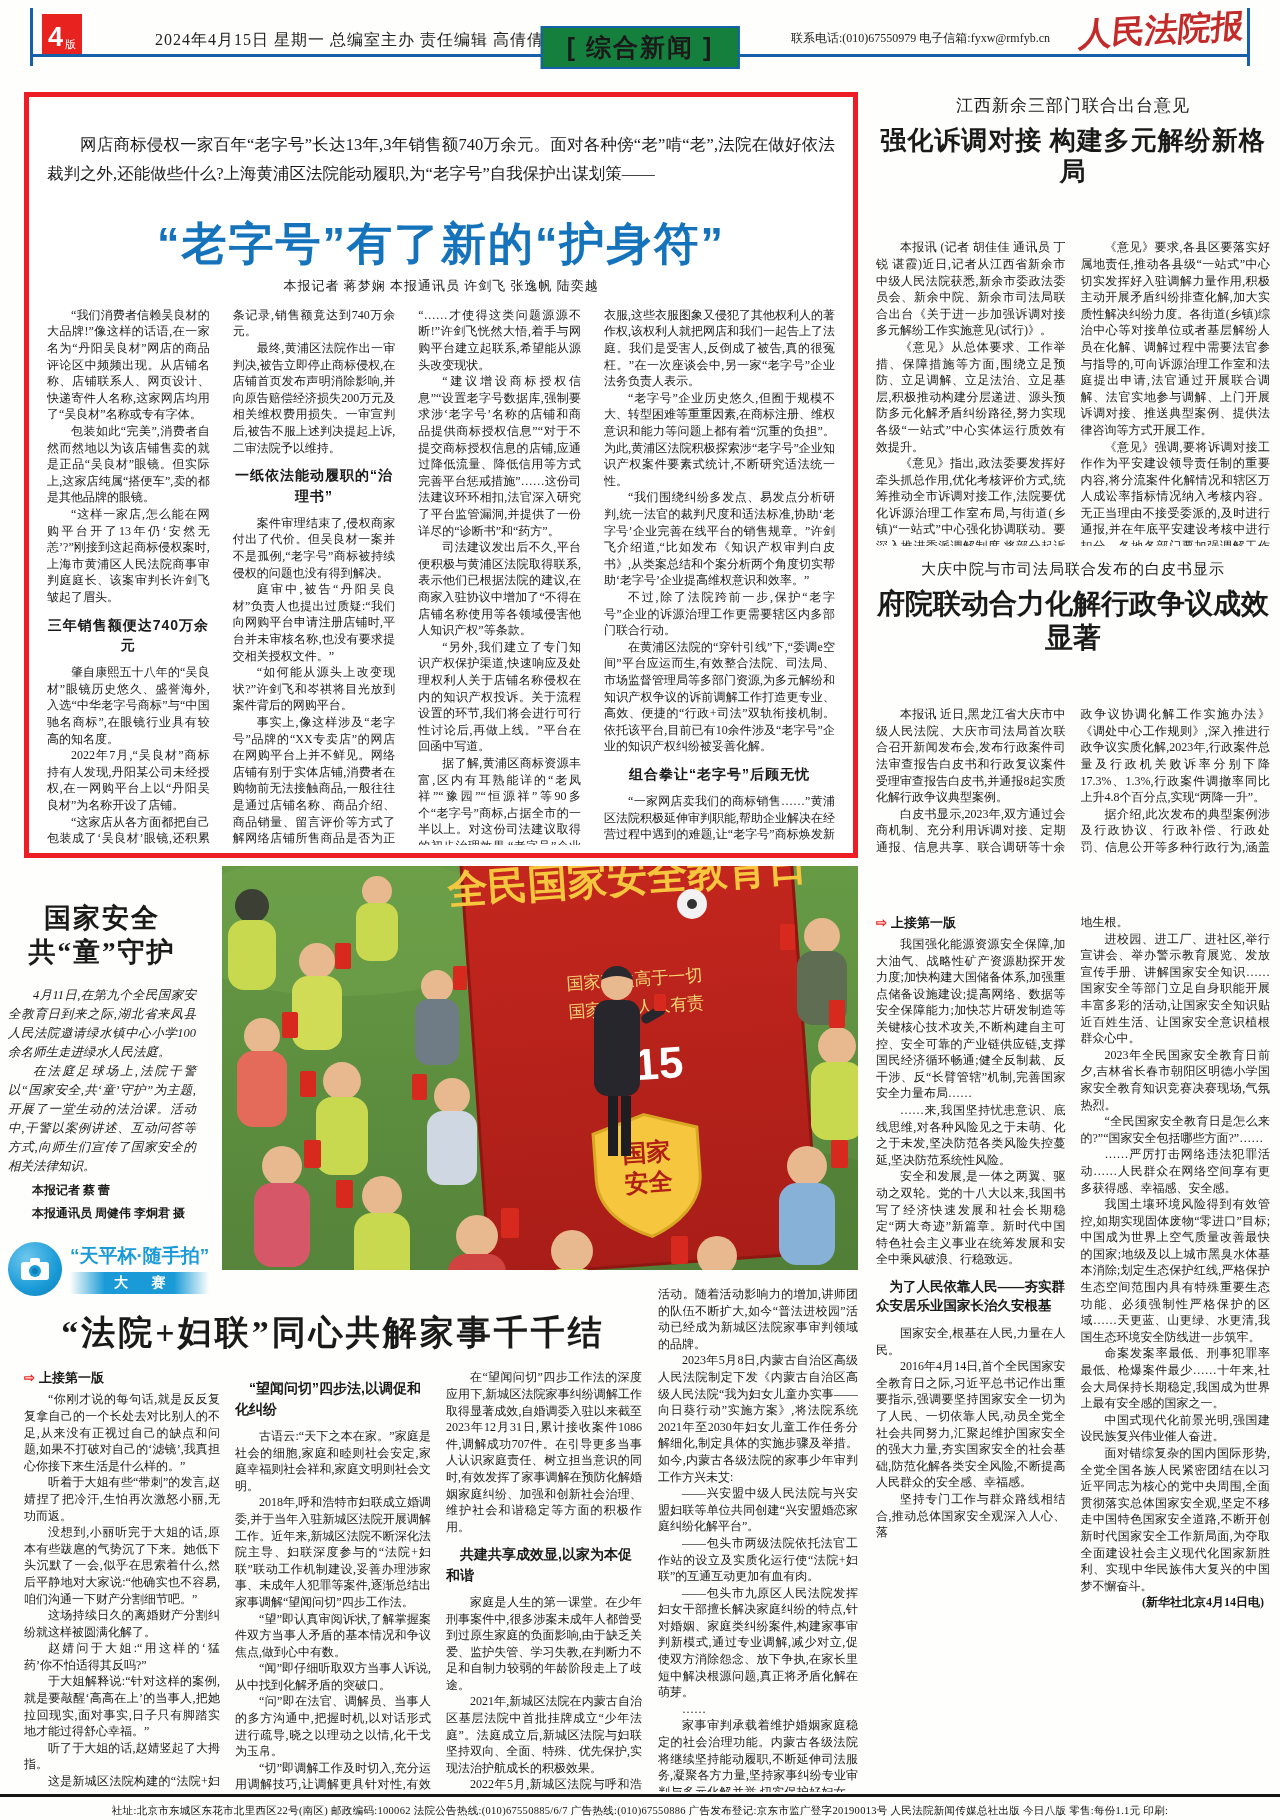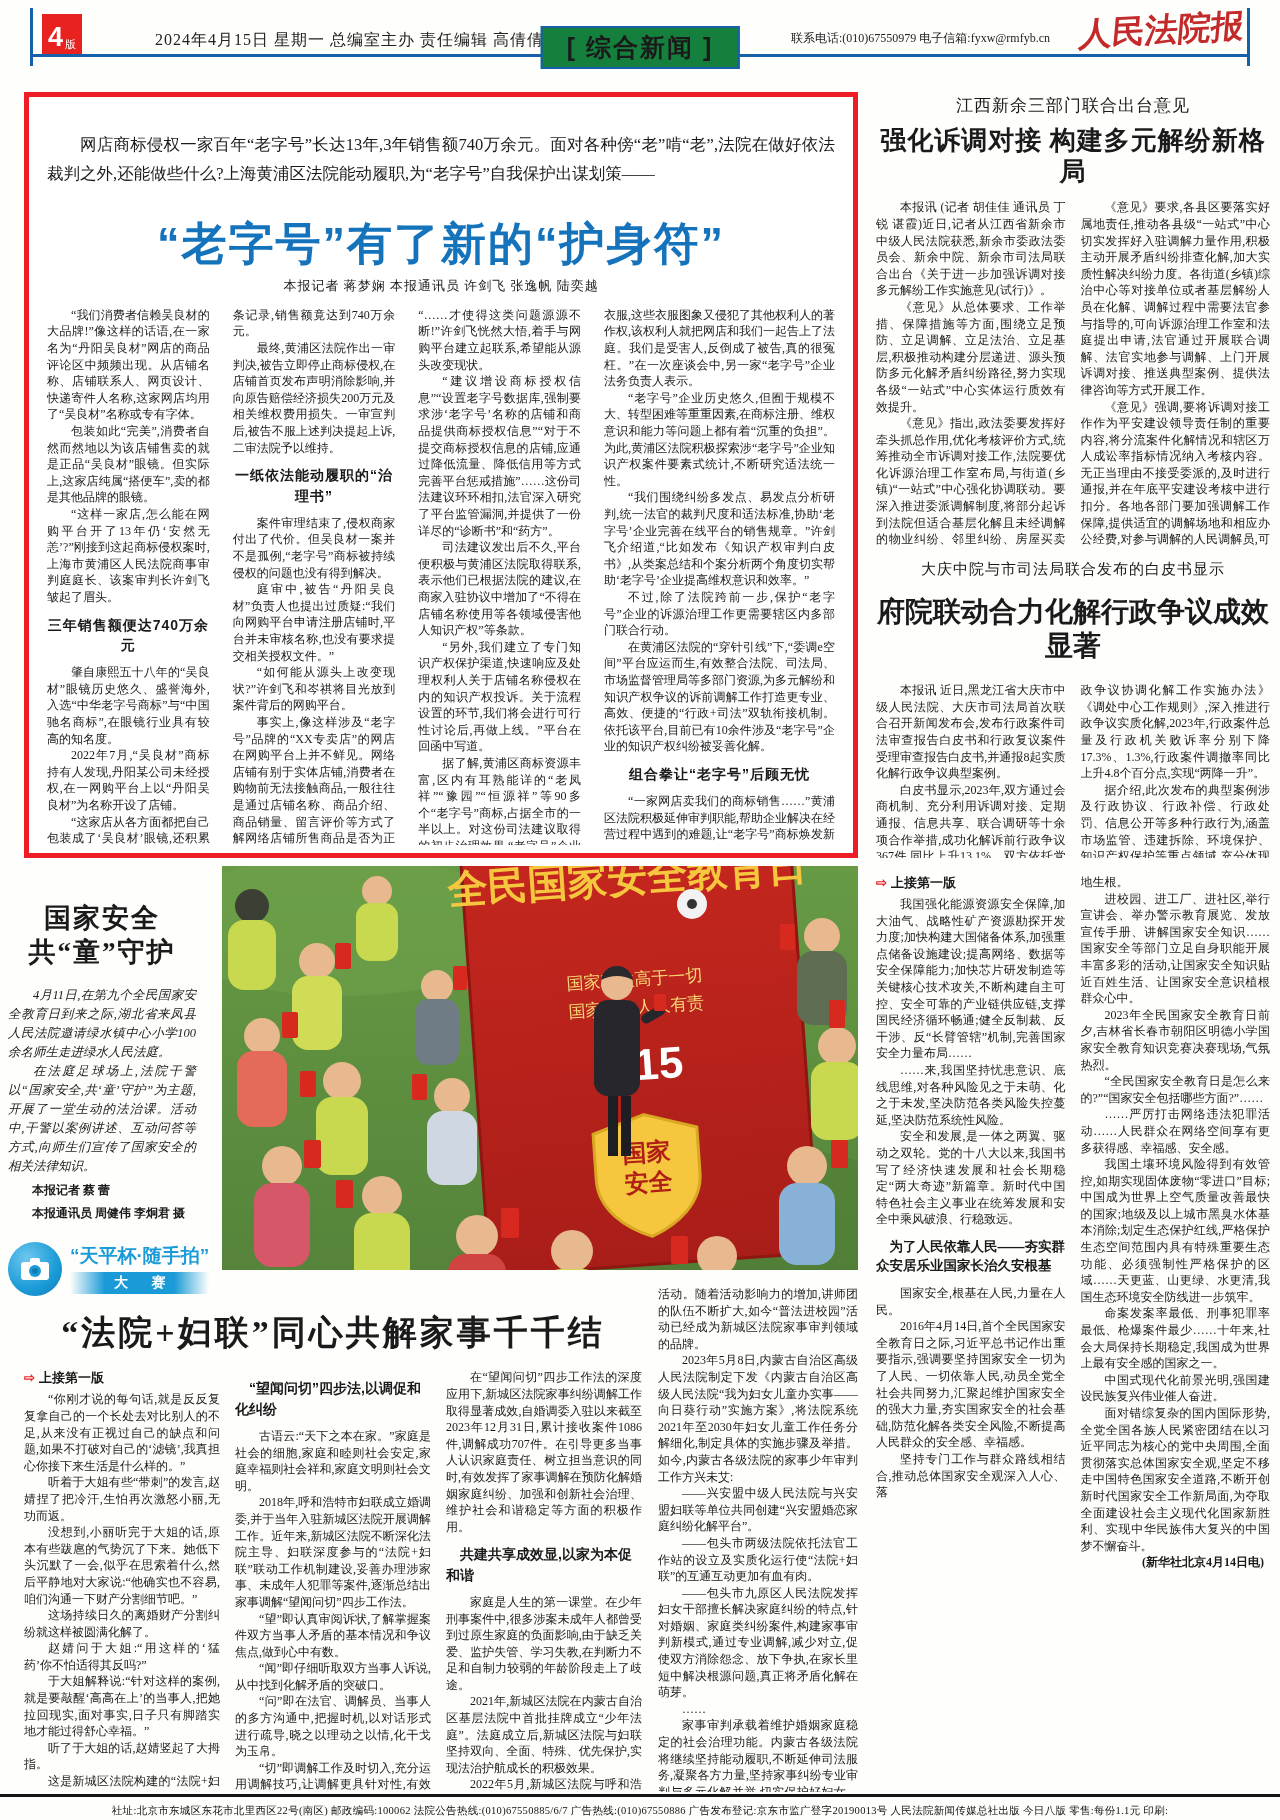--- a/index.html
+++ b/index.html
@@ -60,26 +60,26 @@
   .fam-cols{display:flex;gap:15px;flex:1;overflow:hidden;}
   .famcol{flex:1;overflow:hidden;}
   .fam-col4{flex:1;overflow:hidden;padding-top:6px;}
   .family .subh, .rail .subh{text-align:left;text-indent:1em;}
   
   .rail{position:absolute;left:876px;top:94px;width:394px;height:1700px;display:flex;flex-direction:column;}
   .kicker{text-align:center;font-size:17px;letter-spacing:1px;margin-bottom:6px;}
   .rail-headline{text-align:center;font-weight:bold;margin:2px 0 12px;line-height:1.2;}
   .art-jx{height:452px;overflow:hidden;display:flex;flex-direction:column;}
   .art-jx .rail-headline{font-size:26px;letter-spacing:1px;}
-  .art-dq{height:312px;overflow:hidden;padding-top:14px;box-sizing:border-box;display:flex;flex-direction:column;gap:8px;}
+  .art-dq{height:312px;overflow:hidden;padding-top:14px;box-sizing:border-box;display:flex;flex-direction:column;}
   .art-dq .kicker{font-size:15px;}
   .art-dq .rail-headline{font-size:28px;}
   .art-sec{height:936px;overflow:hidden;padding-top:16px;box-sizing:border-box;}
   .cols2{display:flex;gap:15px;flex:1;overflow:hidden;height:100%;}
-  .rcol{flex:1;overflow:hidden;}
+  .rcol{flex:1;overflow:hidden;margin-top:40px;}
   .rail .subh{font-size:13.5px;}
   
   .footer{position:absolute;left:0;right:0;top:1794px;height:26px;border-top:3px solid #151515;
           font-size:10.5px;text-align:center;padding-top:7px;color:#111;letter-spacing:0.3px;}
 </style>
 </head>
 <body>
 
 <div class="page">
 

